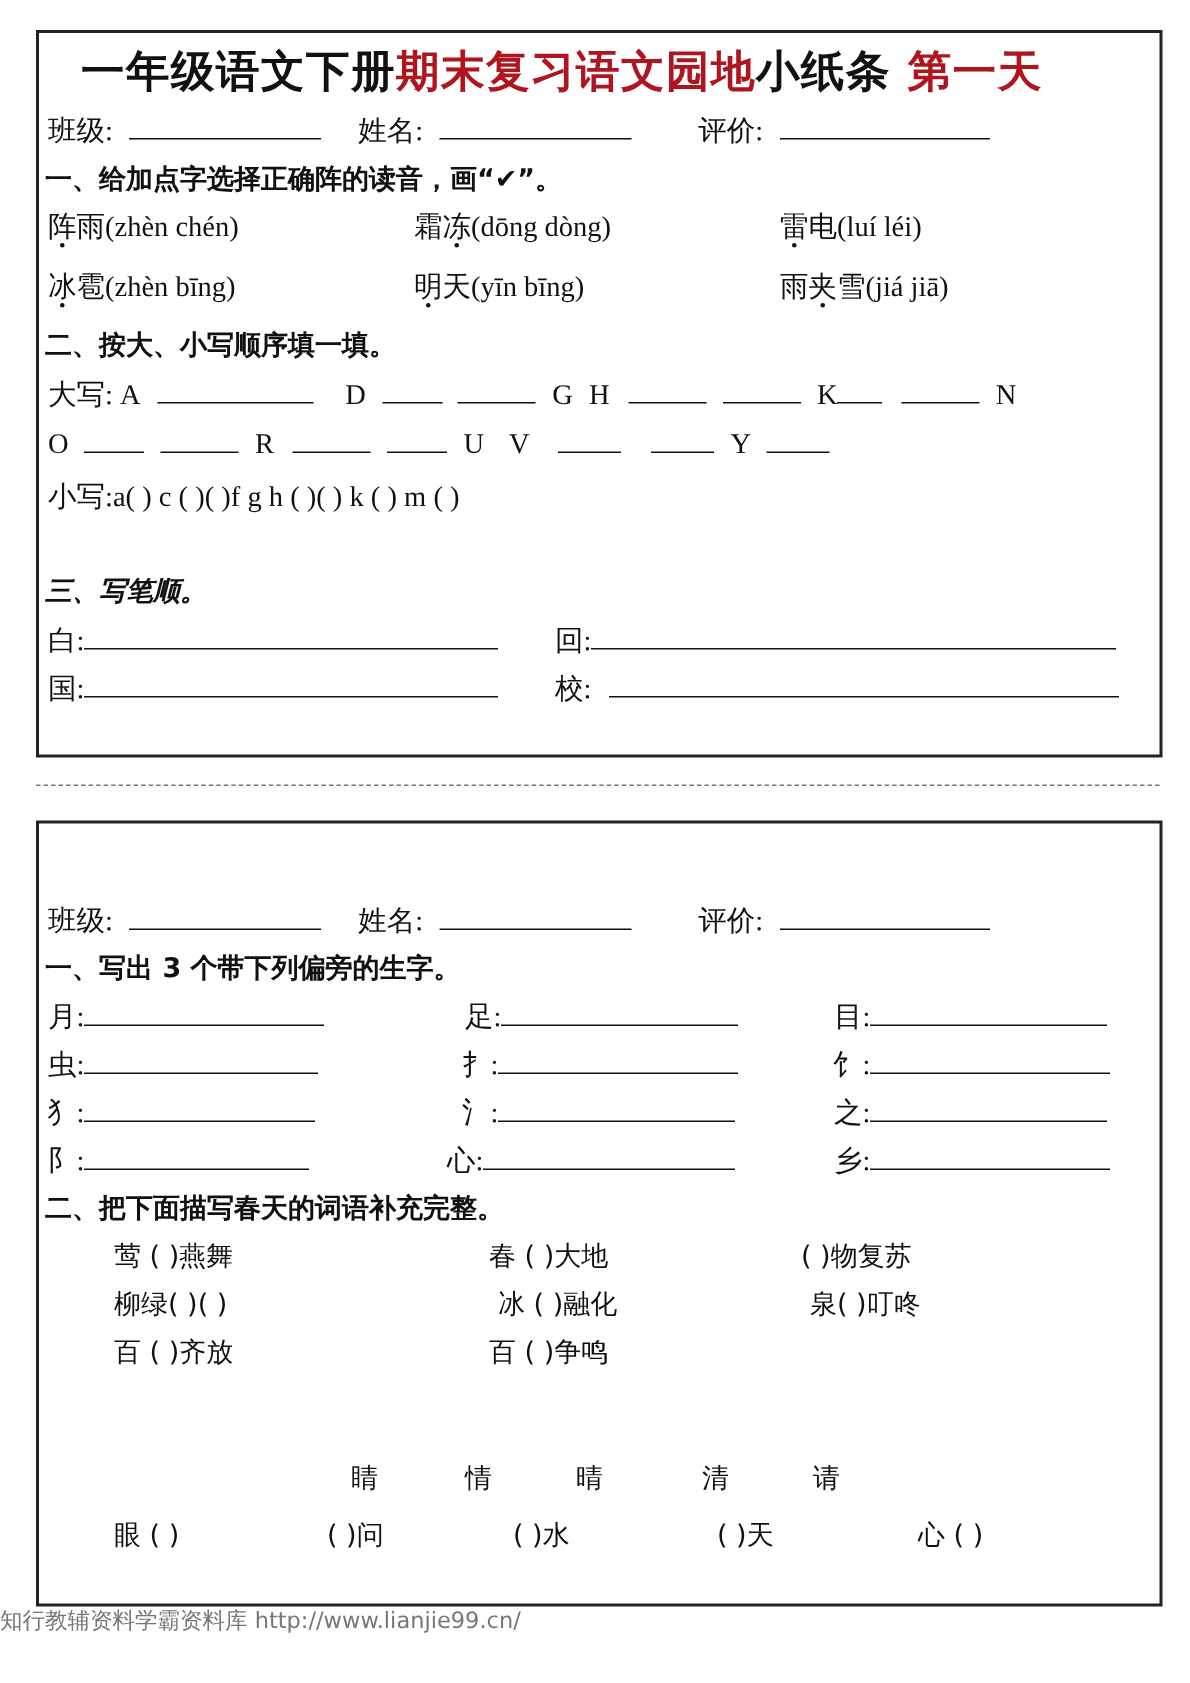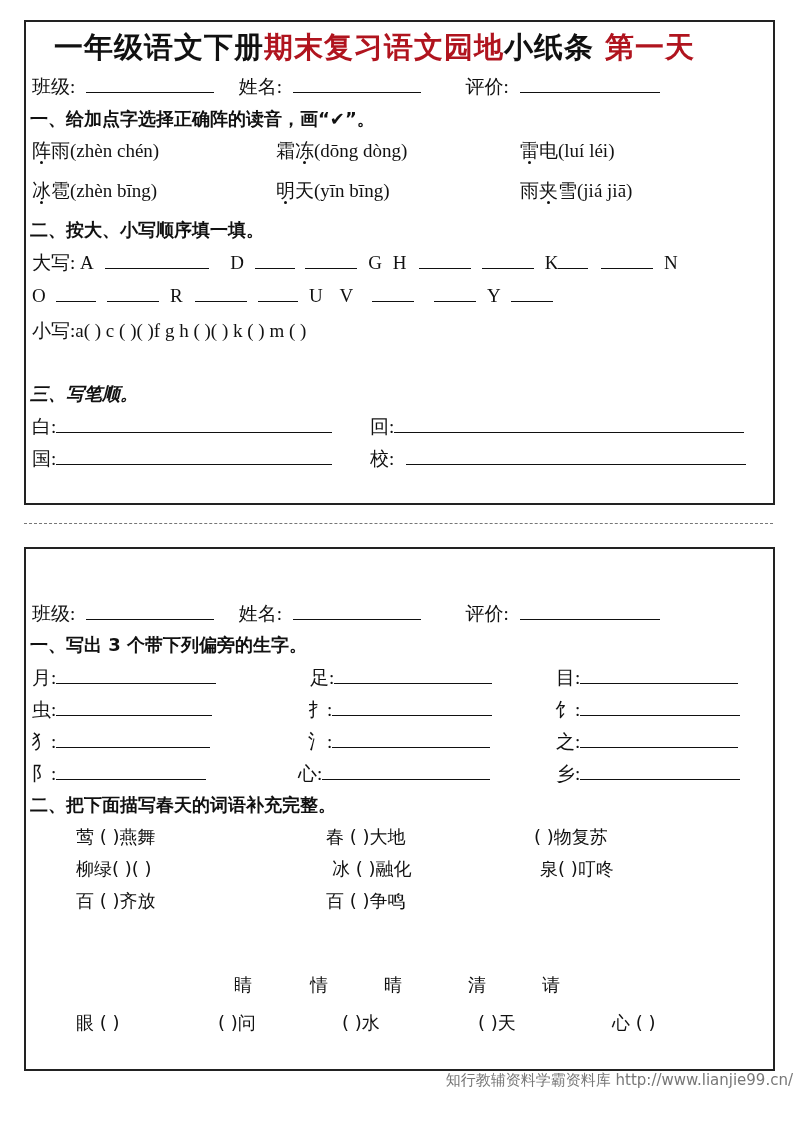--- a/index.html
+++ b/index.html
@@ -8,21 +8,21 @@
   .box { position:absolute; left:24px; width:747px; border:2px solid #222; background:#fff; }
   #box1 { top:20px; height:481px; }
   #box2 { top:547px; height:520px; }
   .abs { position:absolute; white-space:nowrap; }
   .title { font-family:"DejaVu Serif","Liberation Serif",serif; font-weight:bold; font-size:29px; letter-spacing:1px; color:#111; }
   .red { color:#b0141e; }
   .txt { font-size:19px; font-family:"Liberation Serif","DejaVu Serif",serif; }
   .sec { font-size:18px; font-weight:bold; font-family:"DejaVu Sans","Liberation Sans",sans-serif; }
   .uline { display:inline-block; border-bottom:1.5px solid #111; height:18px; vertical-align:baseline; }
   .dotted { position:absolute; left:24px; width:749px; top:523px; border-top:1px dashed #777; }
-  .footer { position:absolute; top:1071px; left:0; width:793px; text-align:right;
+  .footer { position:absolute; top:1071px; left:0; width:793px; text-align:left;
             font-size:15px; color:#777; font-family:"DejaVu Sans","Liberation Sans",sans-serif; }
   .dot { position:relative; }
   .dot::after { content:""; position:absolute; left:50%; bottom:-3px; width:3px; height:3px; margin-left:-1.5px; background:#111; border-radius:50%; }
   .sans { font-family:"DejaVu Sans","Liberation Sans",sans-serif; font-size:18px; }
 </style>
 </head>
 <body>
 
 <div id="box1" class="box">
   <div class="abs title" style="left:28px;top:6px;">

